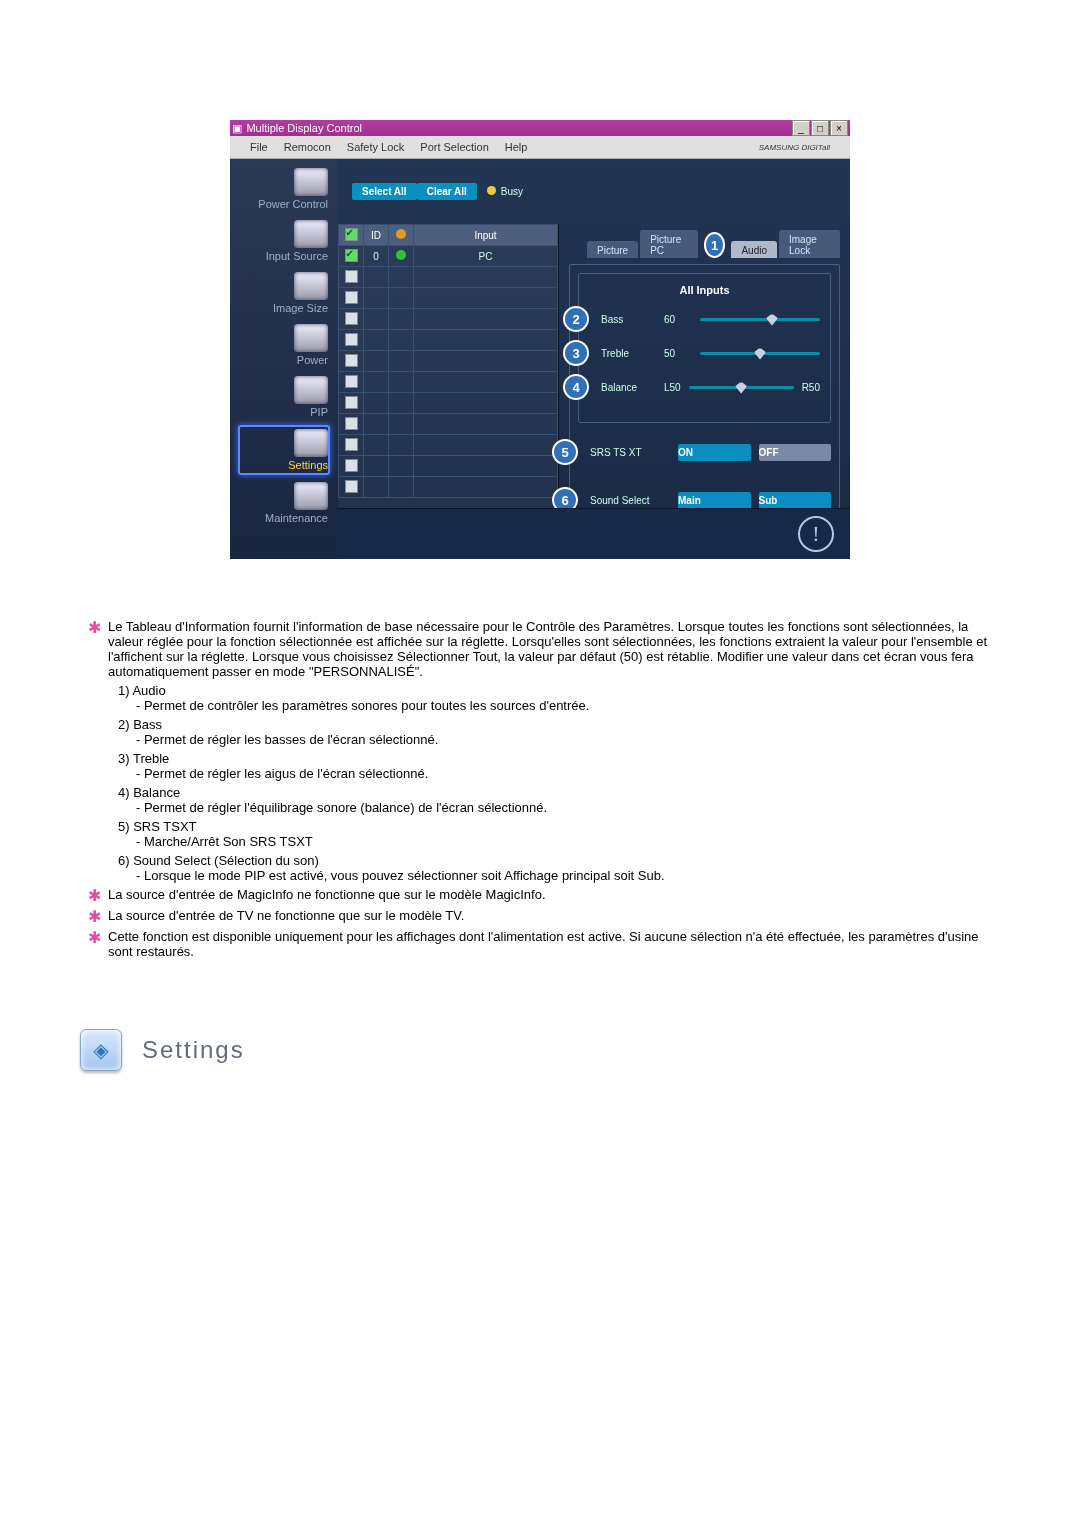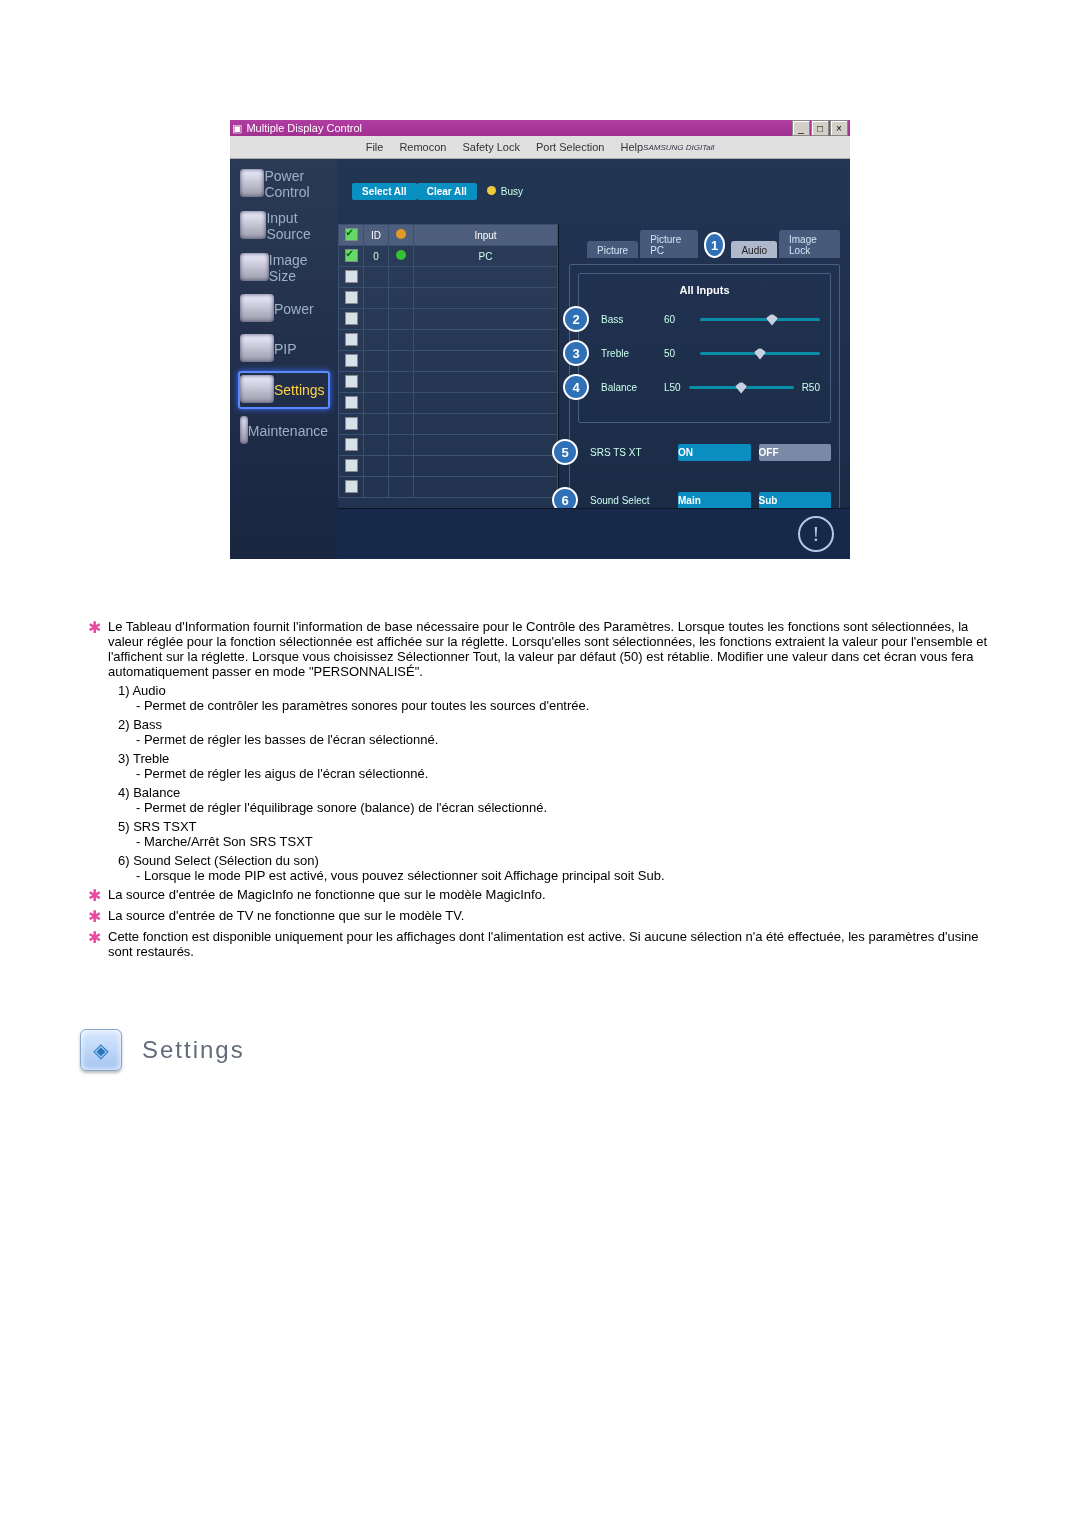--- a/index.html
+++ b/index.html
@@ -1,25 +1,25 @@
 <!DOCTYPE html>
 <html><head>
 <meta charset="utf-8">
 <style>
   body{margin:0;background:#fff;font-family:Arial,Helvetica,sans-serif;font-size:13px;color:#000;width:1080px}
   .page{padding:60px 80px 200px 80px}
   .screenshot{width:620px;margin:60px auto 60px auto;background:#c0c0c0;}
   .titlebar{display:flex;align-items:center;height:16px;background:linear-gradient(#b03da2,#a03090);color:#fff;font-size:11px;padding:0 2px}
   .titlebar .spacer{flex:1}
   .winbtn{width:16px;height:14px;background:#d4d0c8;color:#000;display:inline-flex;align-items:center;justify-content:center;margin-left:1px;font-size:10px;border:1px solid #888;box-shadow:inset 1px 1px 0 #fff}
-  .menubar{background:#e0e0e0;display:flex;height:22px;align-items:center;padding:0 20px;font-size:11px;color:#333;justify-content:center;border-bottom:1px solid #aaa}
+  .menubar{background:#e0e0e0;display:flex;height:22px;align-items:center;padding:0 20px;font-size:11px;color:#333;justify-content:space-between;border-bottom:1px solid #aaa}
   .menus{display:flex;gap:16px}
   .appbody{display:flex;height:400px;background:#1d2d47}
   .sidebar{width:100px;background:linear-gradient(#2a3a55,#1a2540);padding:6px 4px;display:flex;flex-direction:column;align-items:center;gap:4px}
-  .side-item{display:flex;flex-direction:row;align-items:center;color:#9db0c6;font-size:14px;width:88px;padding:2px 0;border:1px solid transparent;border-radius:3px}
+  .side-item{display:flex;flex-direction:column;align-items:flex-end;color:#9db0c6;font-size:11px;width:88px;padding:2px 0;border:1px solid transparent;border-radius:3px}
   .side-item.selected{border:2px solid #5a8aff;color:#ffd24a;box-shadow:0 0 6px #3a6aff}
   .side-icon{width:34px;height:28px;background:linear-gradient(#eef,#99a);border-radius:4px;margin-bottom:2px;box-shadow:inset 0 0 4px #446}
   .main{flex:1;background:linear-gradient(#223553,#1a2a45);display:flex;flex-direction:column}
   .toolbar{display:flex;align-items:center;padding:24px 14px}
   .tb-btn{background:#7a89a6;color:#fff;font-size:10px;font-weight:bold;padding:3px 10px;border-radius:2px}
   .tb-btn.accent{background:#0a90c0}
   .busy{display:flex;align-items:flex-start;gap:5px;color:#cfe;font-size:10px;margin-left:10px}
   .busy-dot{width:9px;height:9px;border-radius:50%;background:#eeca3a}
   .split{display:flex;flex:1;overflow:hidden}
   .grid{width:220px;background:linear-gradient(#2b3c58,#223350);border-right:1px solid #0a1525;}

